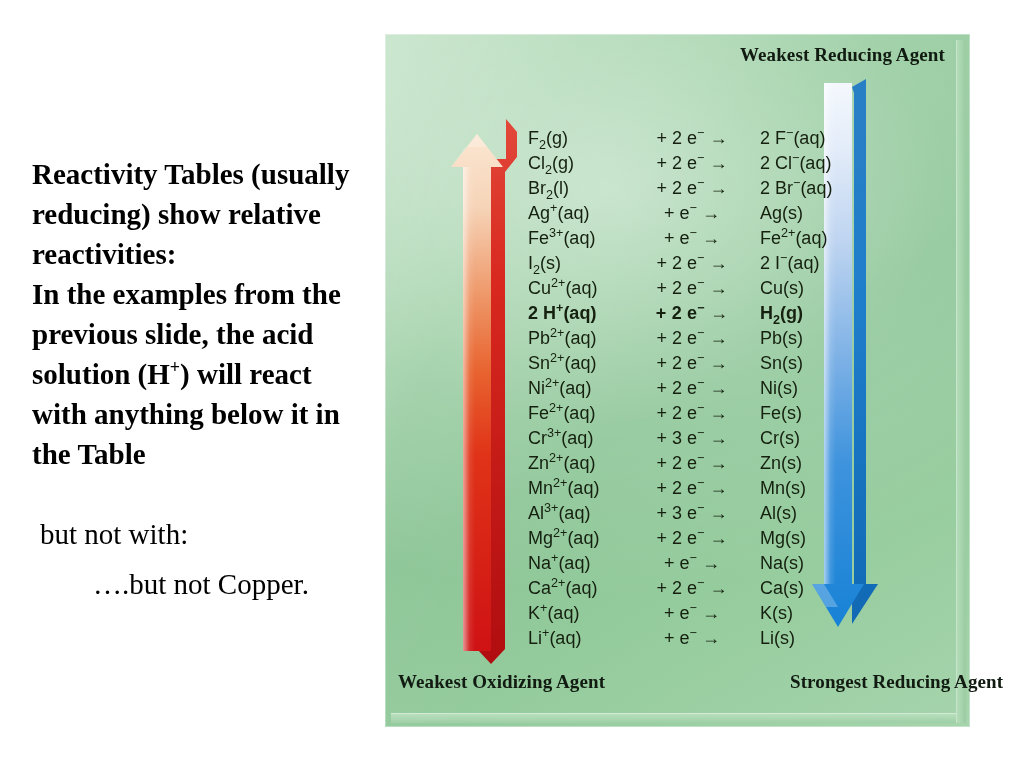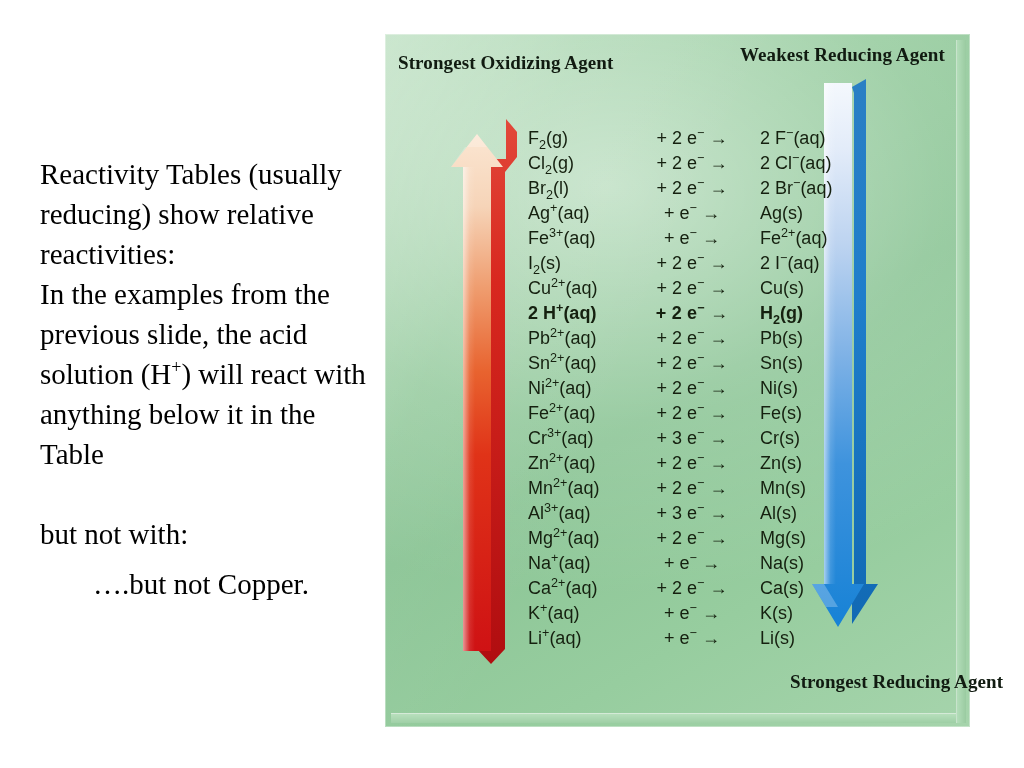--- a/index.html
+++ b/index.html
@@ -15,21 +15,21 @@
 
   
   .text-block {
     position: absolute;
     color: #000000;
     font-family: "Liberation Serif", "DejaVu Serif", serif;
     font-size: 29px;
     line-height: 40px;
     white-space: pre-wrap;
   }
-  #para-main  { left: 40px; top: 154px; width: 330px; }
+  #para-main  { left: 32px; top: 154px; width: 330px; font-weight: bold; }
   #para-over  { left: 40px; top: 514px; width: 330px; }
   #para-last  { left: 62px; top: 524px; width: 330px; }
 
   .sup { font-size: 0.62em; vertical-align: super; line-height: 0; }
 
   
   #panel {
     position: absolute;
     left: 385px; top: 34px;
     width: 585px; height: 693px;
@@ -107,22 +107,22 @@
 <div class="text-block" id="para-over">but not with:</div>
 
 <div class="text-block" id="para-last"><br><span style="display:inline-block;margin-left:31px">….but not Copper.</span></div>
 
 <div id="panel">
 
   <div id="panel-bevel-bottom"></div>
   <div id="panel-bevel-right"></div>
   <div id="panel-sheen"></div>
 
-  <div class="corner-label" id="lbl-tl">Strongest Oxidizing Agent</div>
   <div class="corner-label" id="lbl-tr">Weakest Reducing Agent</div>
+  <div class="corner-label" id="lbl-bl">Weakest Oxidizing Agent</div>
   <div class="corner-label" id="lbl-br">Strongest Reducing Agent</div>
 
   <svg class="arrow-svg" id="arrow-red" viewBox="0 0 90 590" preserveAspectRatio="none">
     <defs>
       <linearGradient id="redFaceGrad" x1="0" y1="0" x2="0" y2="1">
         <stop offset="0%" stop-color="#fbe6d2"></stop>
         <stop offset="14%" stop-color="#f6d4b8"></stop>
         <stop offset="30%" stop-color="#ef9c6e"></stop>
         <stop offset="46%" stop-color="#e8632f"></stop>
         <stop offset="62%" stop-color="#e03318"></stop>

